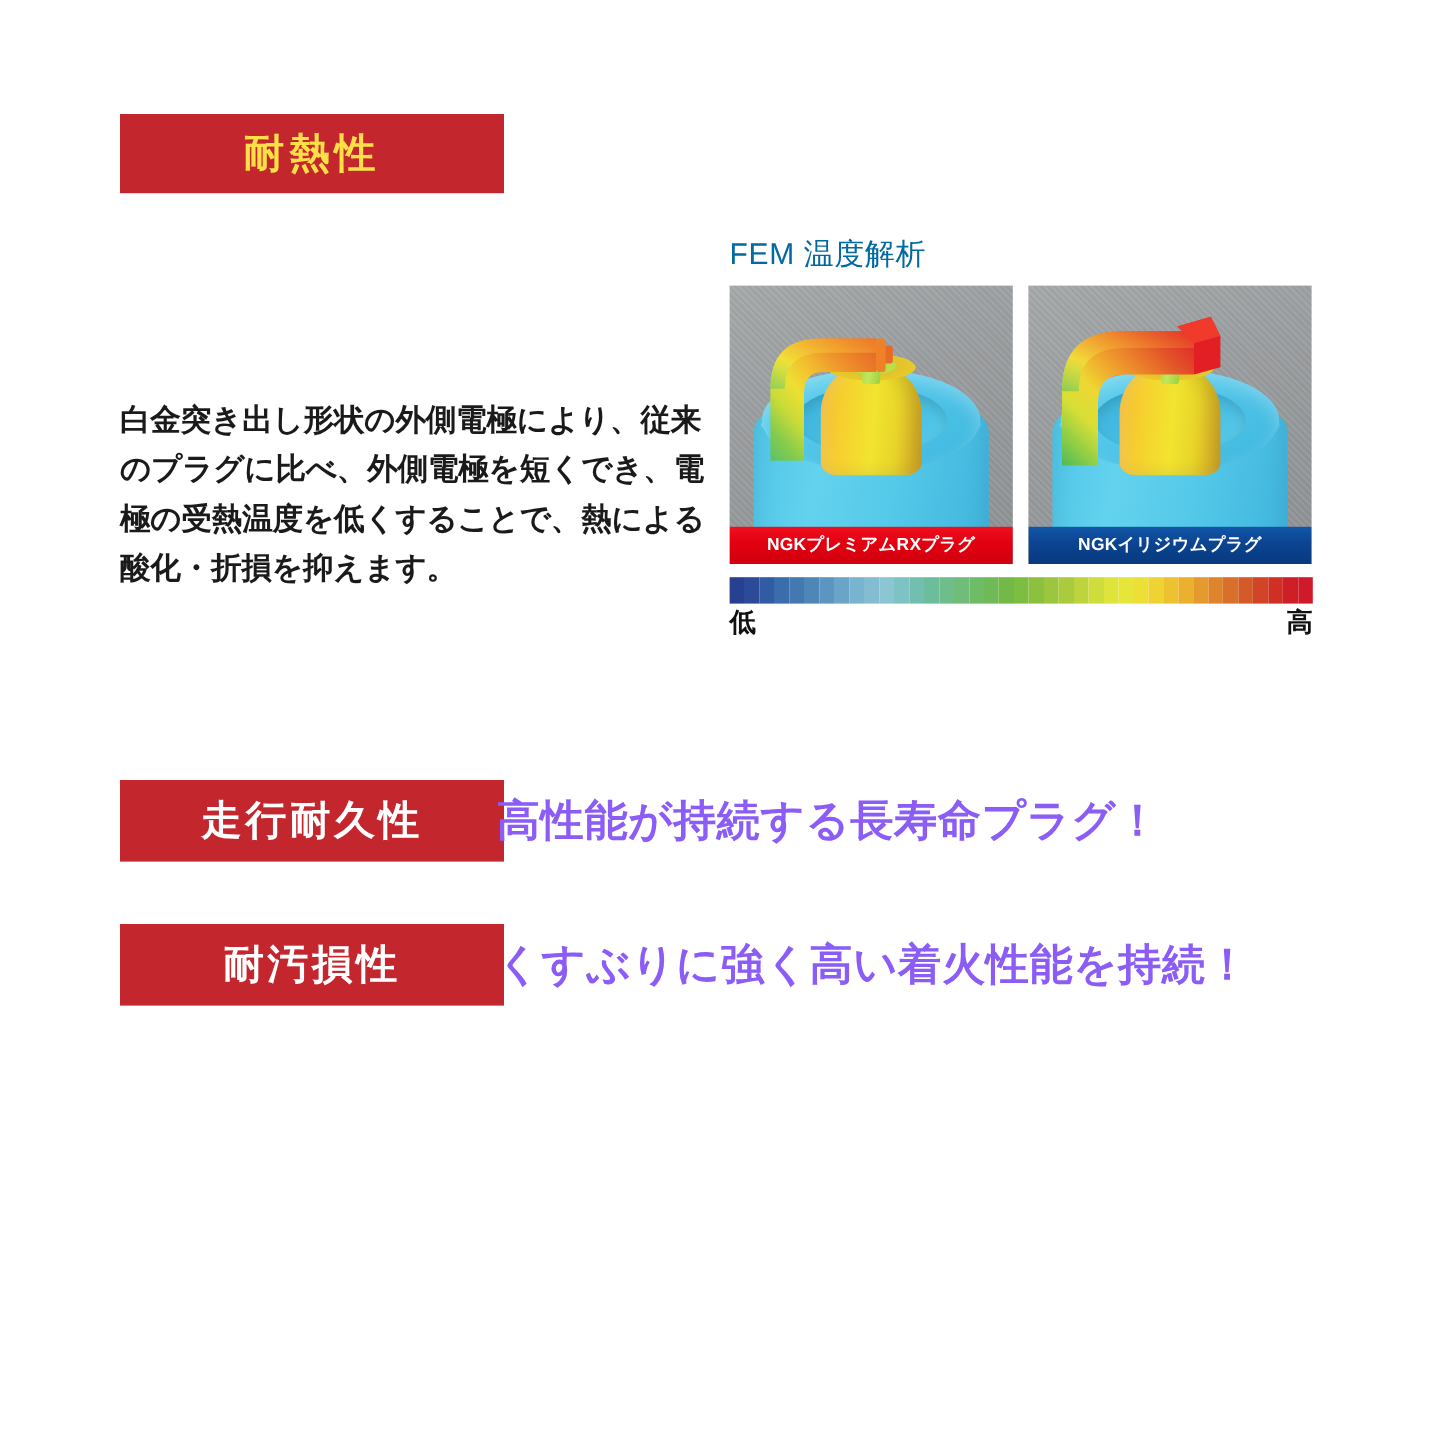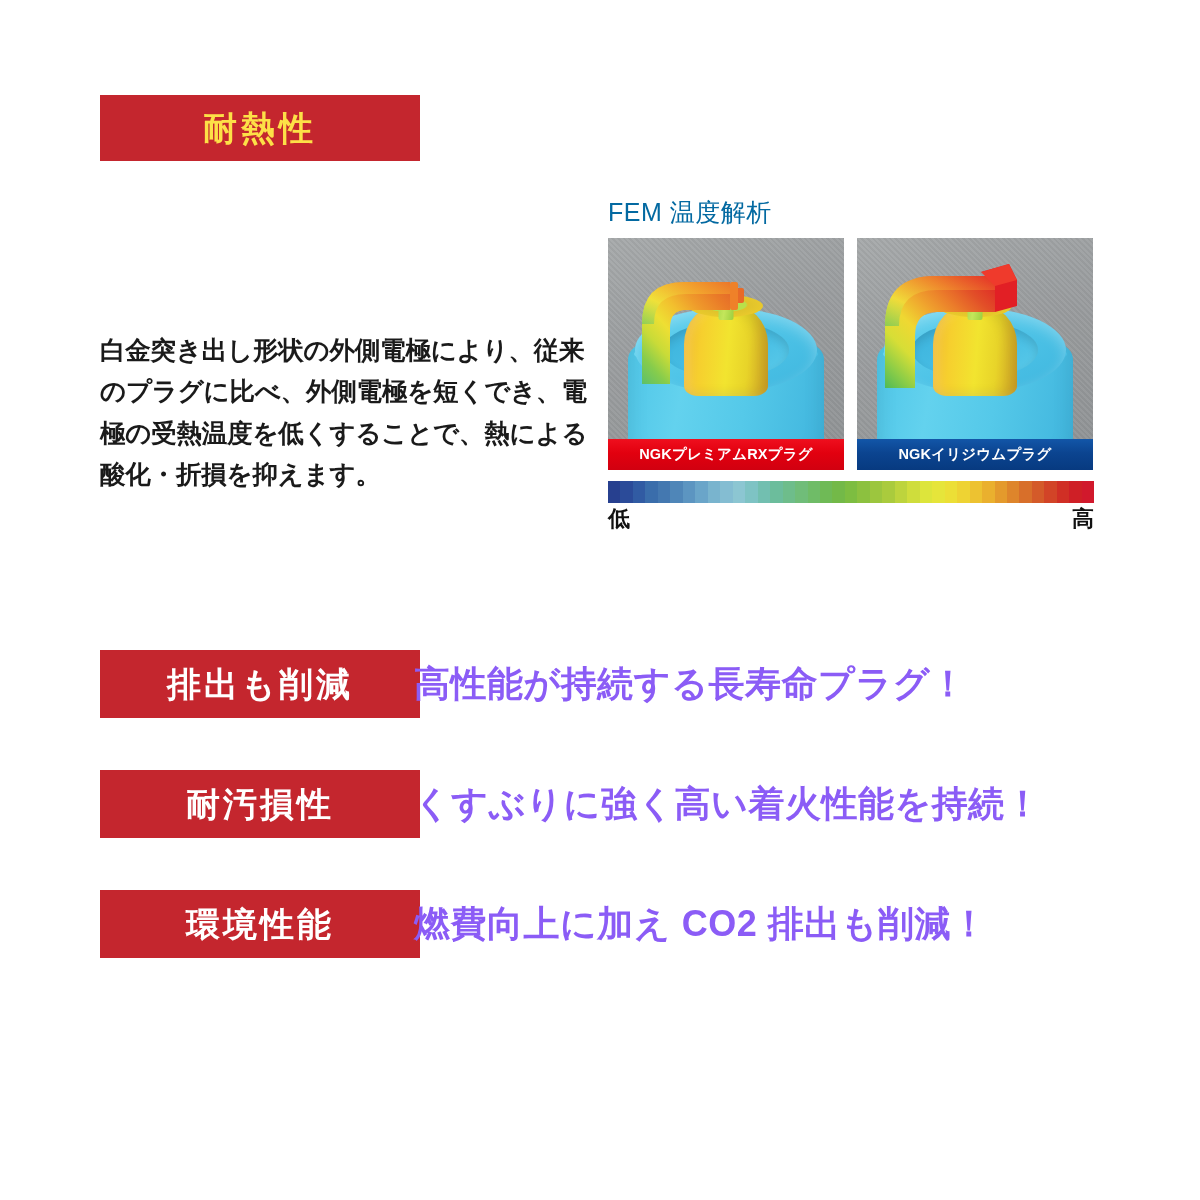--- a/index.html
+++ b/index.html
@@ -426,32 +426,26 @@
       </div>
     </div>
 
   </div>
 </div>
 
 <div class="feature-rows">
 
   <div class="feature-row">
     <div class="feature-badge">
-      <span class="fb-text">排出も削減</span>
+      <span class="fb-text">走行耐久性</span>
     </div>
     <div class="feature-text">高性能が持続する長寿命プラグ！</div>
   </div>
 
   <div class="feature-row">
     <div class="feature-badge">
       <span class="fb-text">耐汚損性</span>
     </div>
     <div class="feature-text">くすぶりに強く高い着火性能を持続！</div>
   </div>
 
-  <div class="feature-row">
-    <div class="feature-badge">
-      <span class="fb-text">環境性能</span>
-    </div>
-    <div class="feature-text">燃費向上に加え CO2 排出も削減！</div>
-  </div>
 
 </div>
 
 </body></html>

